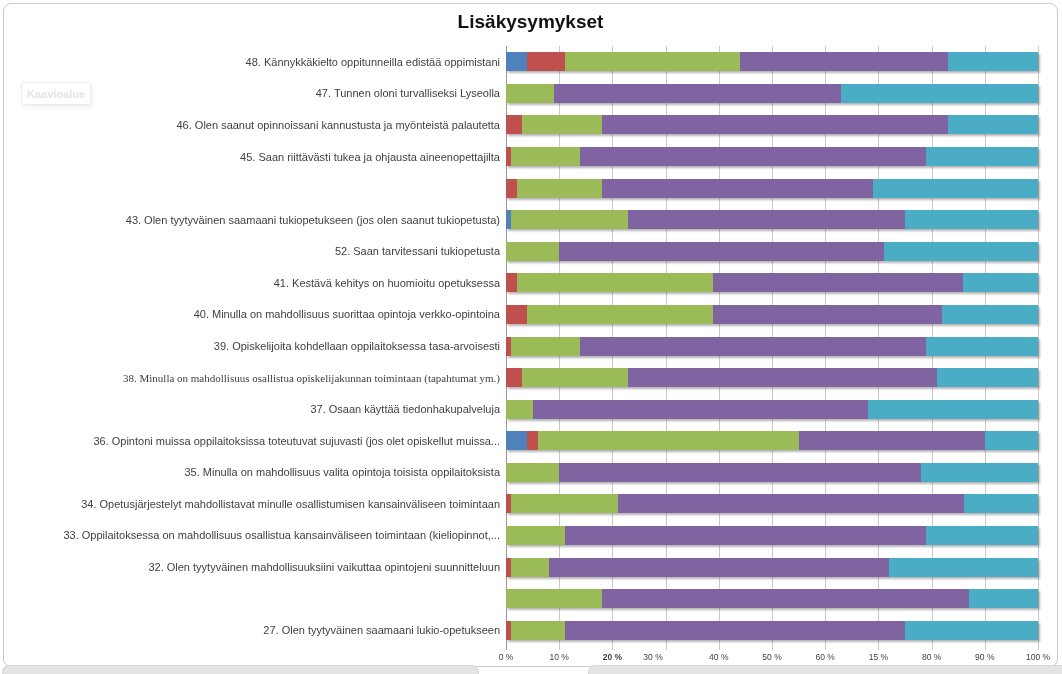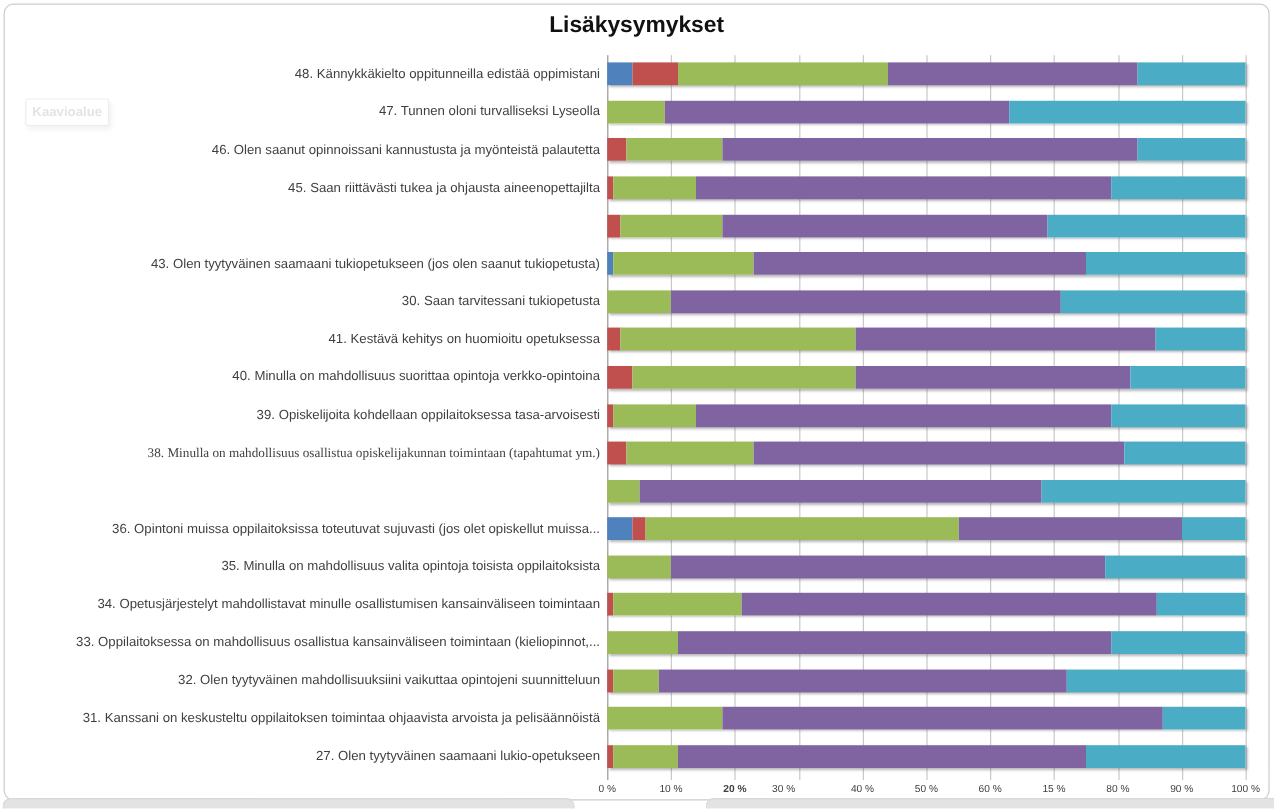--- a/index.html
+++ b/index.html
@@ -52,31 +52,31 @@
 
 <div class="screen">
   <div class="chart-area">
     <div class="chart-title">Lisäkysymykset</div>
     <div class="labels">
         <div class="row-label" style="top: 0px; height: 31.5789px;">48. Kännykkäkielto oppitunneilla edistää oppimistani</div>
         <div class="row-label" style="top: 31.5789px; height: 31.5789px;">47. Tunnen oloni turvalliseksi Lyseolla</div>
         <div class="row-label" style="top: 63.1579px; height: 31.5789px;">46. Olen saanut opinnoissani kannustusta ja myönteistä palautetta</div>
         <div class="row-label" style="top: 94.7368px; height: 31.5789px;">45. Saan riittävästi tukea ja ohjausta aineenopettajilta</div>
         <div class="row-label" style="top: 157.895px; height: 31.5789px;">43. Olen tyytyväinen saamaani tukiopetukseen (jos olen saanut tukiopetusta)</div>
-        <div class="row-label" style="top: 189.474px; height: 31.5789px;">30. Saan tarvitessani tukiopetusta</div>
+        <div class="row-label" style="top: 189.474px; height: 31.5789px;">52. Saan tarvitessani tukiopetusta</div>
         <div class="row-label" style="top: 221.053px; height: 31.5789px;">41. Kestävä kehitys on huomioitu opetuksessa</div>
         <div class="row-label" style="top: 252.632px; height: 31.5789px;">40. Minulla on mahdollisuus suorittaa opintoja verkko-opintoina</div>
         <div class="row-label" style="top: 284.211px; height: 31.5789px;">39. Opiskelijoita kohdellaan oppilaitoksessa tasa-arvoisesti</div>
         <div class="row-label" style="top: 315.789px; height: 31.5789px; font-family: Liberation Serif, serif;">38. Minulla on mahdollisuus osallistua opiskelijakunnan toimintaan (tapahtumat ym.)</div>
+        <div class="row-label" style="top: 347.368px; height: 31.5789px;">37. Osaan käyttää tiedonhakupalveluja</div>
         <div class="row-label" style="top: 378.947px; height: 31.5789px;">36. Opintoni muissa oppilaitoksissa toteutuvat sujuvasti (jos olet opiskellut muissa...</div>
         <div class="row-label" style="top: 410.526px; height: 31.5789px;">35. Minulla on mahdollisuus valita opintoja toisista oppilaitoksista</div>
         <div class="row-label" style="top: 442.105px; height: 31.5789px;">34. Opetusjärjestelyt mahdollistavat minulle osallistumisen kansainväliseen toimintaan</div>
         <div class="row-label" style="top: 473.684px; height: 31.5789px;">33. Oppilaitoksessa on mahdollisuus osallistua kansainväliseen toimintaan (kieliopinnot,...</div>
         <div class="row-label" style="top: 505.263px; height: 31.5789px;">32. Olen tyytyväinen mahdollisuuksiini vaikuttaa opintojeni suunnitteluun</div>
-        <div class="row-label" style="top: 536.842px; height: 31.5789px;">31. Kanssani on keskusteltu oppilaitoksen toimintaa ohjaavista arvoista ja pelisäännöistä</div>
         <div class="row-label" style="top: 568.421px; height: 31.5789px;">27. Olen tyytyväinen saamaani lukio-opetukseen</div>
       </div>
     <div class="plot">
         <div class="gridline axis0" style="left: 0px;"></div>
         <div class="gridline" style="left: 53.2px;"></div>
         <div class="gridline" style="left: 106.4px;"></div>
         <div class="gridline" style="left: 159.6px;"></div>
         <div class="gridline" style="left: 212.8px;"></div>
         <div class="gridline" style="left: 266px;"></div>
         <div class="gridline" style="left: 319.2px;"></div>

